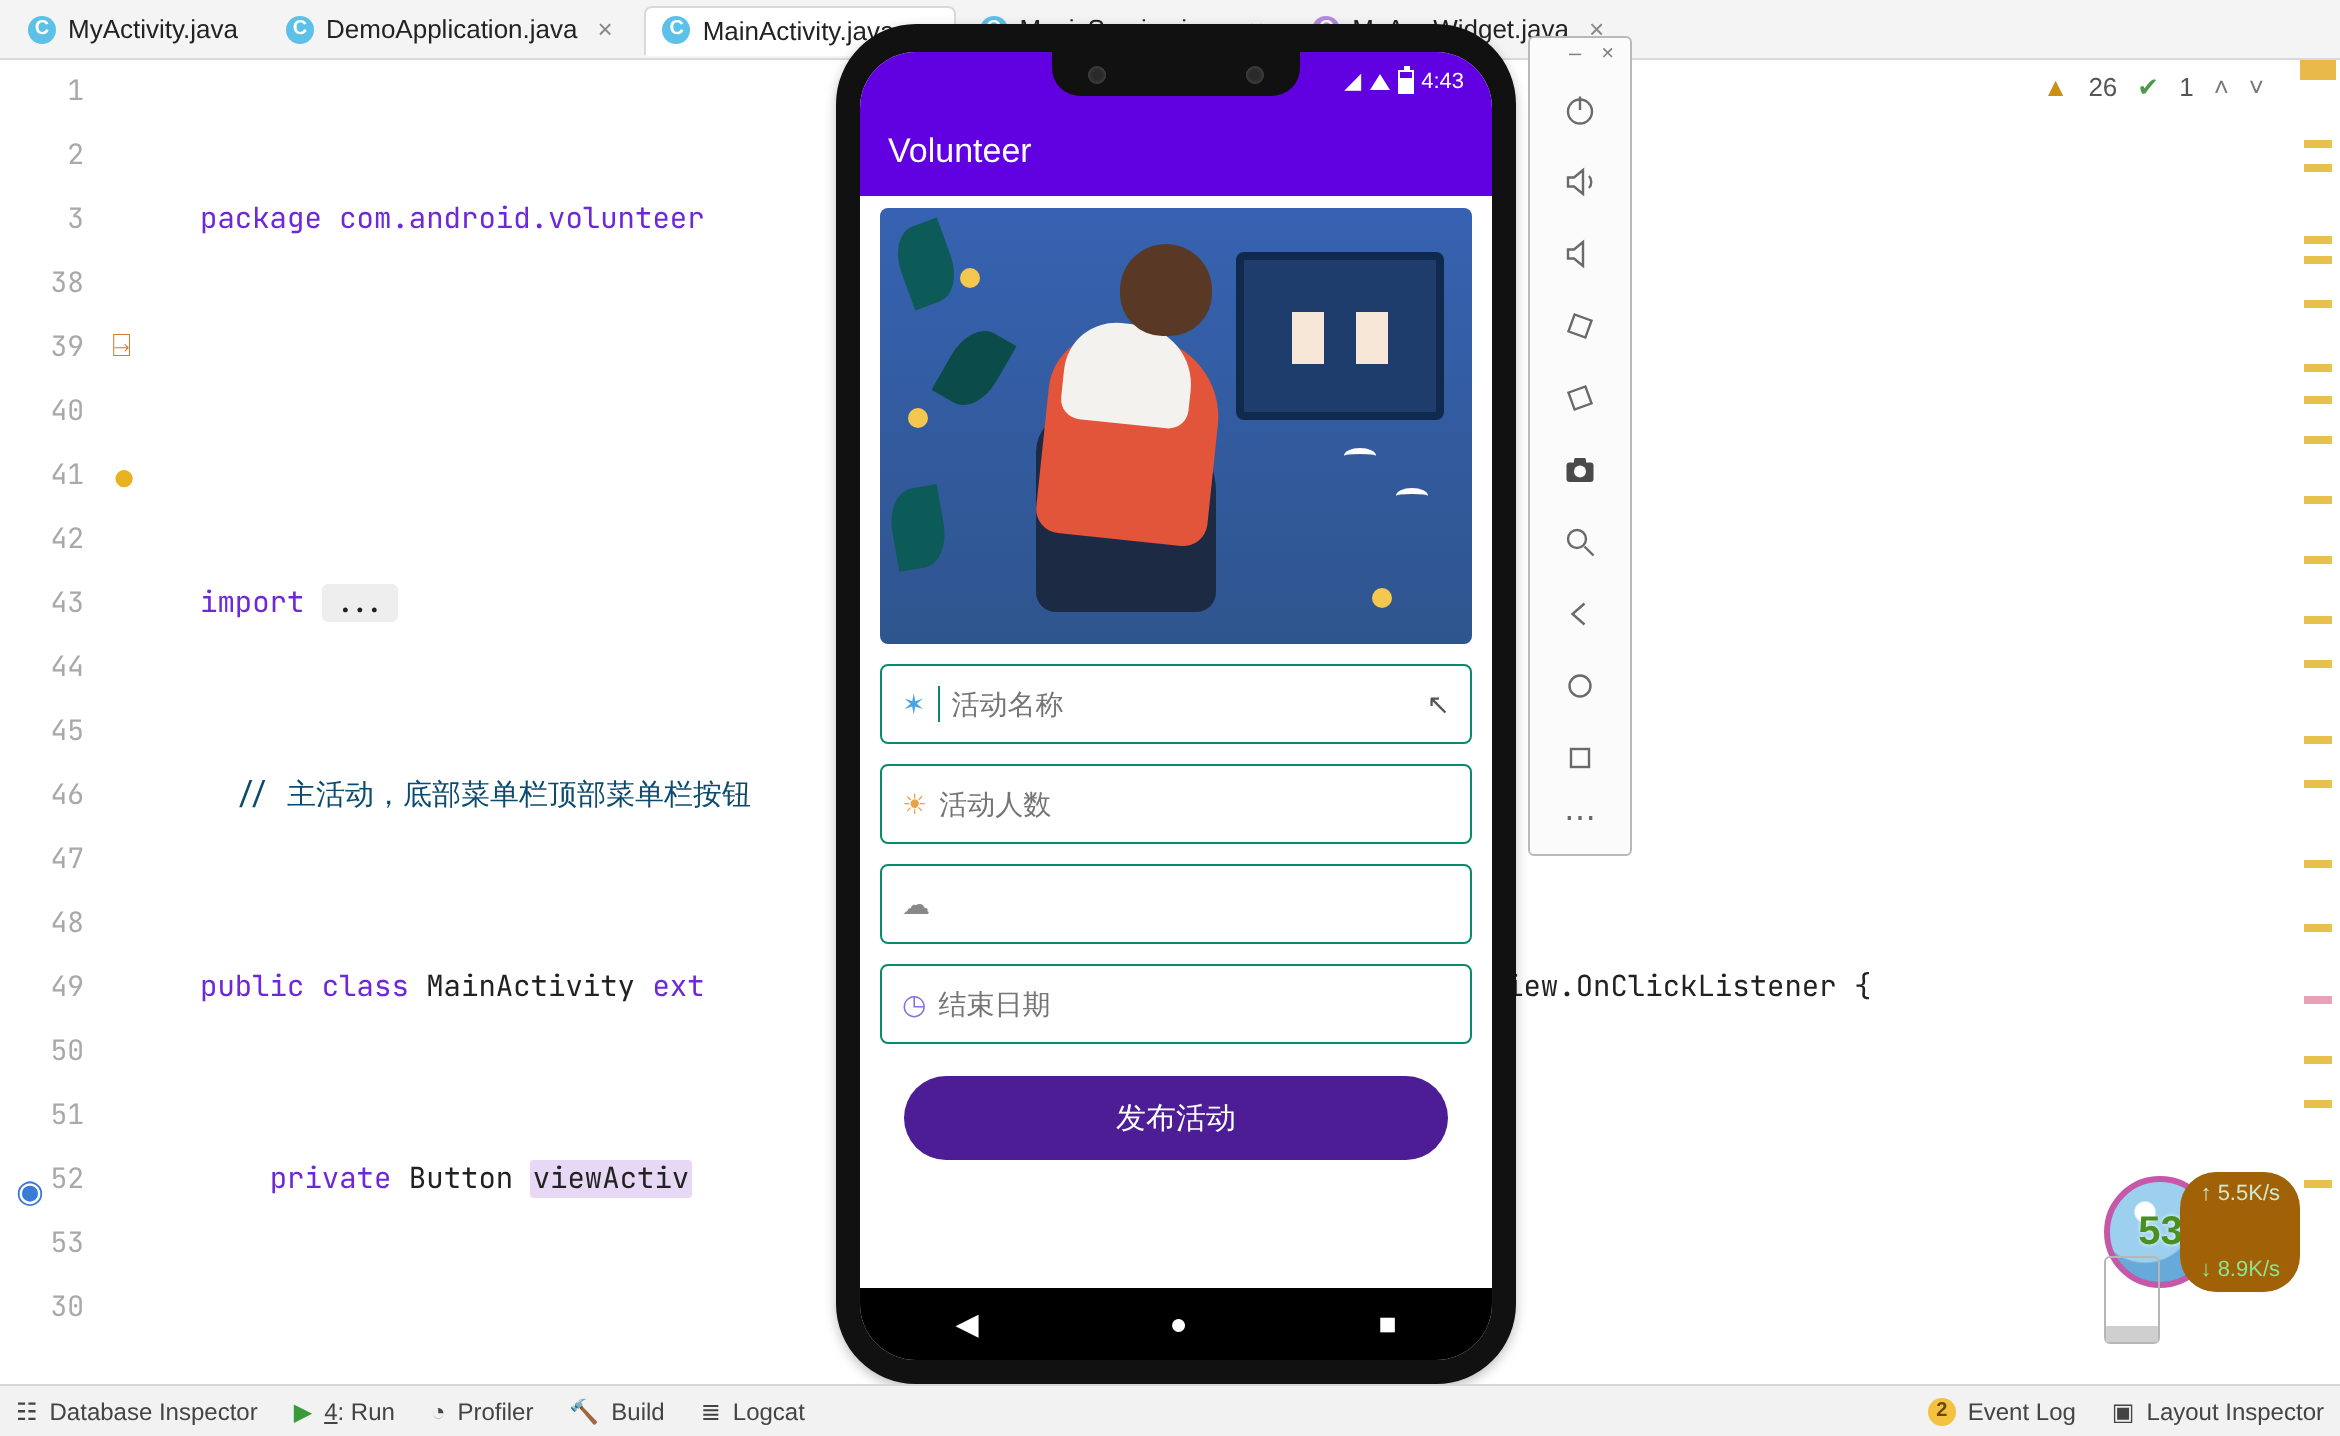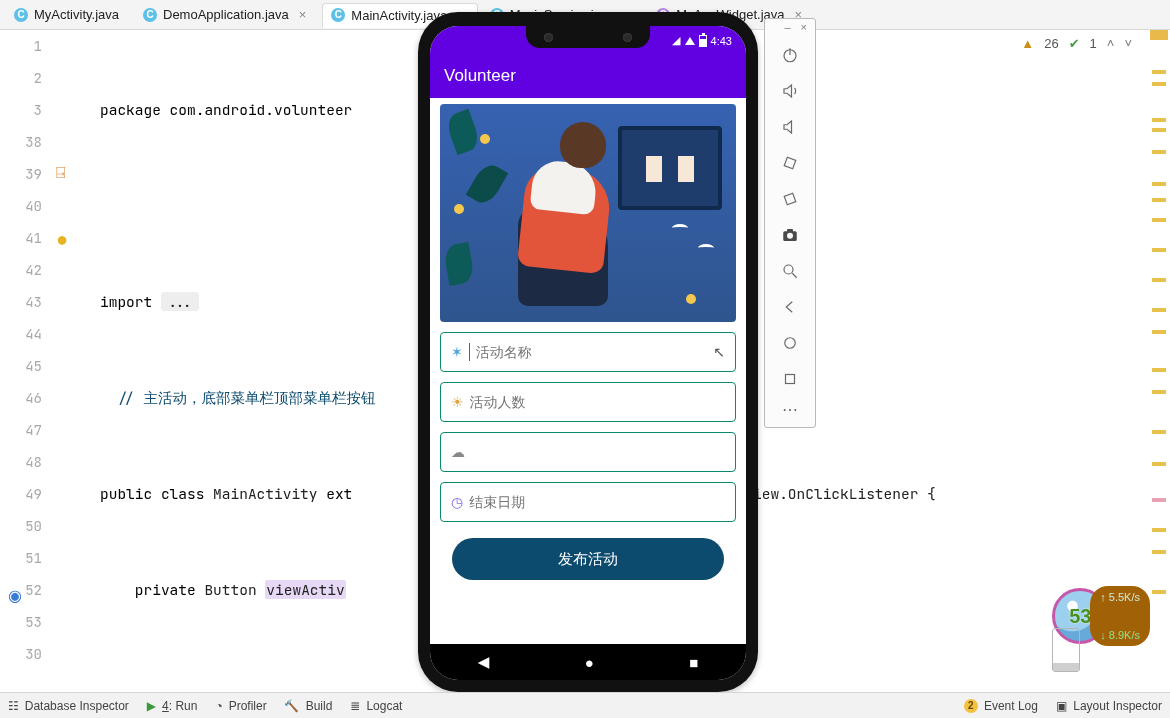--- a/index.html
+++ b/index.html
@@ -14,21 +14,21 @@
   .tab .icon-k { width:14px; height:14px; border-radius:50%; background:#b48ae0; color:#fff; font:700 10px/14px Arial; text-align:center; }
 
   
   .editor-wrap { position:absolute; top:30px; left:0; right:0; bottom:26px; background:#fff; }
   .gutter { position:absolute; top:0; left:0; width:56px; bottom:0; text-align:right; padding-right:14px; color:#a9a9a9; font:14px/32px "JetBrains Mono", Consolas, monospace; }
   .gutter .ln { height:32px; }
   .gutter-icons { position:absolute; left:56px; top:0; width:40px; bottom:0; }
   .gutter-icons .gi { position:absolute; width:20px; height:20px; }
   .code { position:absolute; left:100px; right:30px; top:0; bottom:0; font:14.5px/32px "JetBrains Mono", Consolas, monospace; color:#222; white-space:pre; }
   .code .row { height:32px; }
-  .kw { color:#000000; }
+  .kw { color:#6d28d9; }
   .cmt { color:#0c4a6e; }
   .hl-purple { background:#e7d8f5; border-radius:2px; padding:0 1px;}
 
   .inspections { position:absolute; top:6px; right:38px; display:flex; gap:10px; font-size:13px; color:#555; align-items:center;}
   .inspections .warn{color:#c99016;}
   .inspections .ok{color:#4a9b4a;}
   .inspections .chev{color:#777;}
 
   .stripe { position:absolute; right:0; top:0; width:22px; bottom:0;}
   .stripe .mark{position:absolute; right:4px; width:14px; height:4px; background:#e6c24c;}
@@ -51,21 +51,21 @@
   .tri{width:0;height:0;border-left:5px solid transparent;border-right:5px solid transparent;border-bottom:8px solid #fff;}
   .batt{width:8px;height:12px;border:1px solid #fff; position:relative;}
   .batt:before{content:""; position:absolute; top:-3px; left:2px; width:3px; height:2px; background:#fff;}
   .batt:after{content:""; position:absolute; bottom:0; left:0; right:0; height:70%; background:#fff;}
   .app-bar{background:#6100e0; color:#fff; padding:10px 14px 12px; font-size:17px;}
   .app-body{flex:1; padding:6px 10px 8px; display:flex; flex-direction:column; gap:10px; overflow:hidden;}
   .illus{height:218px; border-radius:4px; background:linear-gradient(180deg,#3662b1 0%,#2f558e 100%); position:relative; overflow:hidden;}
   .field{border:1.6px solid #0a8a6d; border-radius:4px; height:40px; display:flex; align-items:center; padding:0 10px; color:#9a9a9a; font-size:14px; gap:6px; background:#fff;}
   .field input{border:none; outline:none; flex:1; font-size:14px; color:#999;}
   .field .cursor{display:inline-block; width:1px; height:18px; background:#0a8a6d;}
-  .btn-publish{background:#0c4a6e; color:#fff; border:none; height:42px; border-radius:22px; margin:6px 12px 0; font-size:15px;}
+  .btn-publish{background:#4c1d95; color:#fff; border:none; height:42px; border-radius:22px; margin:6px 12px 0; font-size:15px;}
   .android-nav{height:36px; background:#000; display:flex; justify-content:space-around; align-items:center;}
   .android-nav span{color:#fff; font-size:15px;}
 
   
   .il-monitor{position:absolute; right:14px; top:22px; width:104px; height:84px; background:#1f3d6c; border:4px solid #0f2a4d; border-radius:4px;}
   .il-monitor .figure{width:16px; height:26px; background:#f7e7d6; position:absolute; top:26px;}
   .il-person-body{position:absolute; left:78px; top:102px; width:90px; height:100px; background:#1d2a44; border-radius:20px 40px 10px 10px;}
   .il-vest{position:absolute; left:82px; top:64px; width:86px; height:102px; background:#e2553b; border-radius:30px 40px 12px 12px; transform:rotate(6deg);}
   .il-shirt{position:absolute; left:92px; top:58px; width:64px; height:50px; background:#f4f2ef; border-radius:26px 30px 10px 10px; transform:rotate(6deg);}
   .il-head{position:absolute; left:120px; top:18px; width:46px; height:46px; background:#5a3826; border-radius:50% 50% 46% 46%;}

